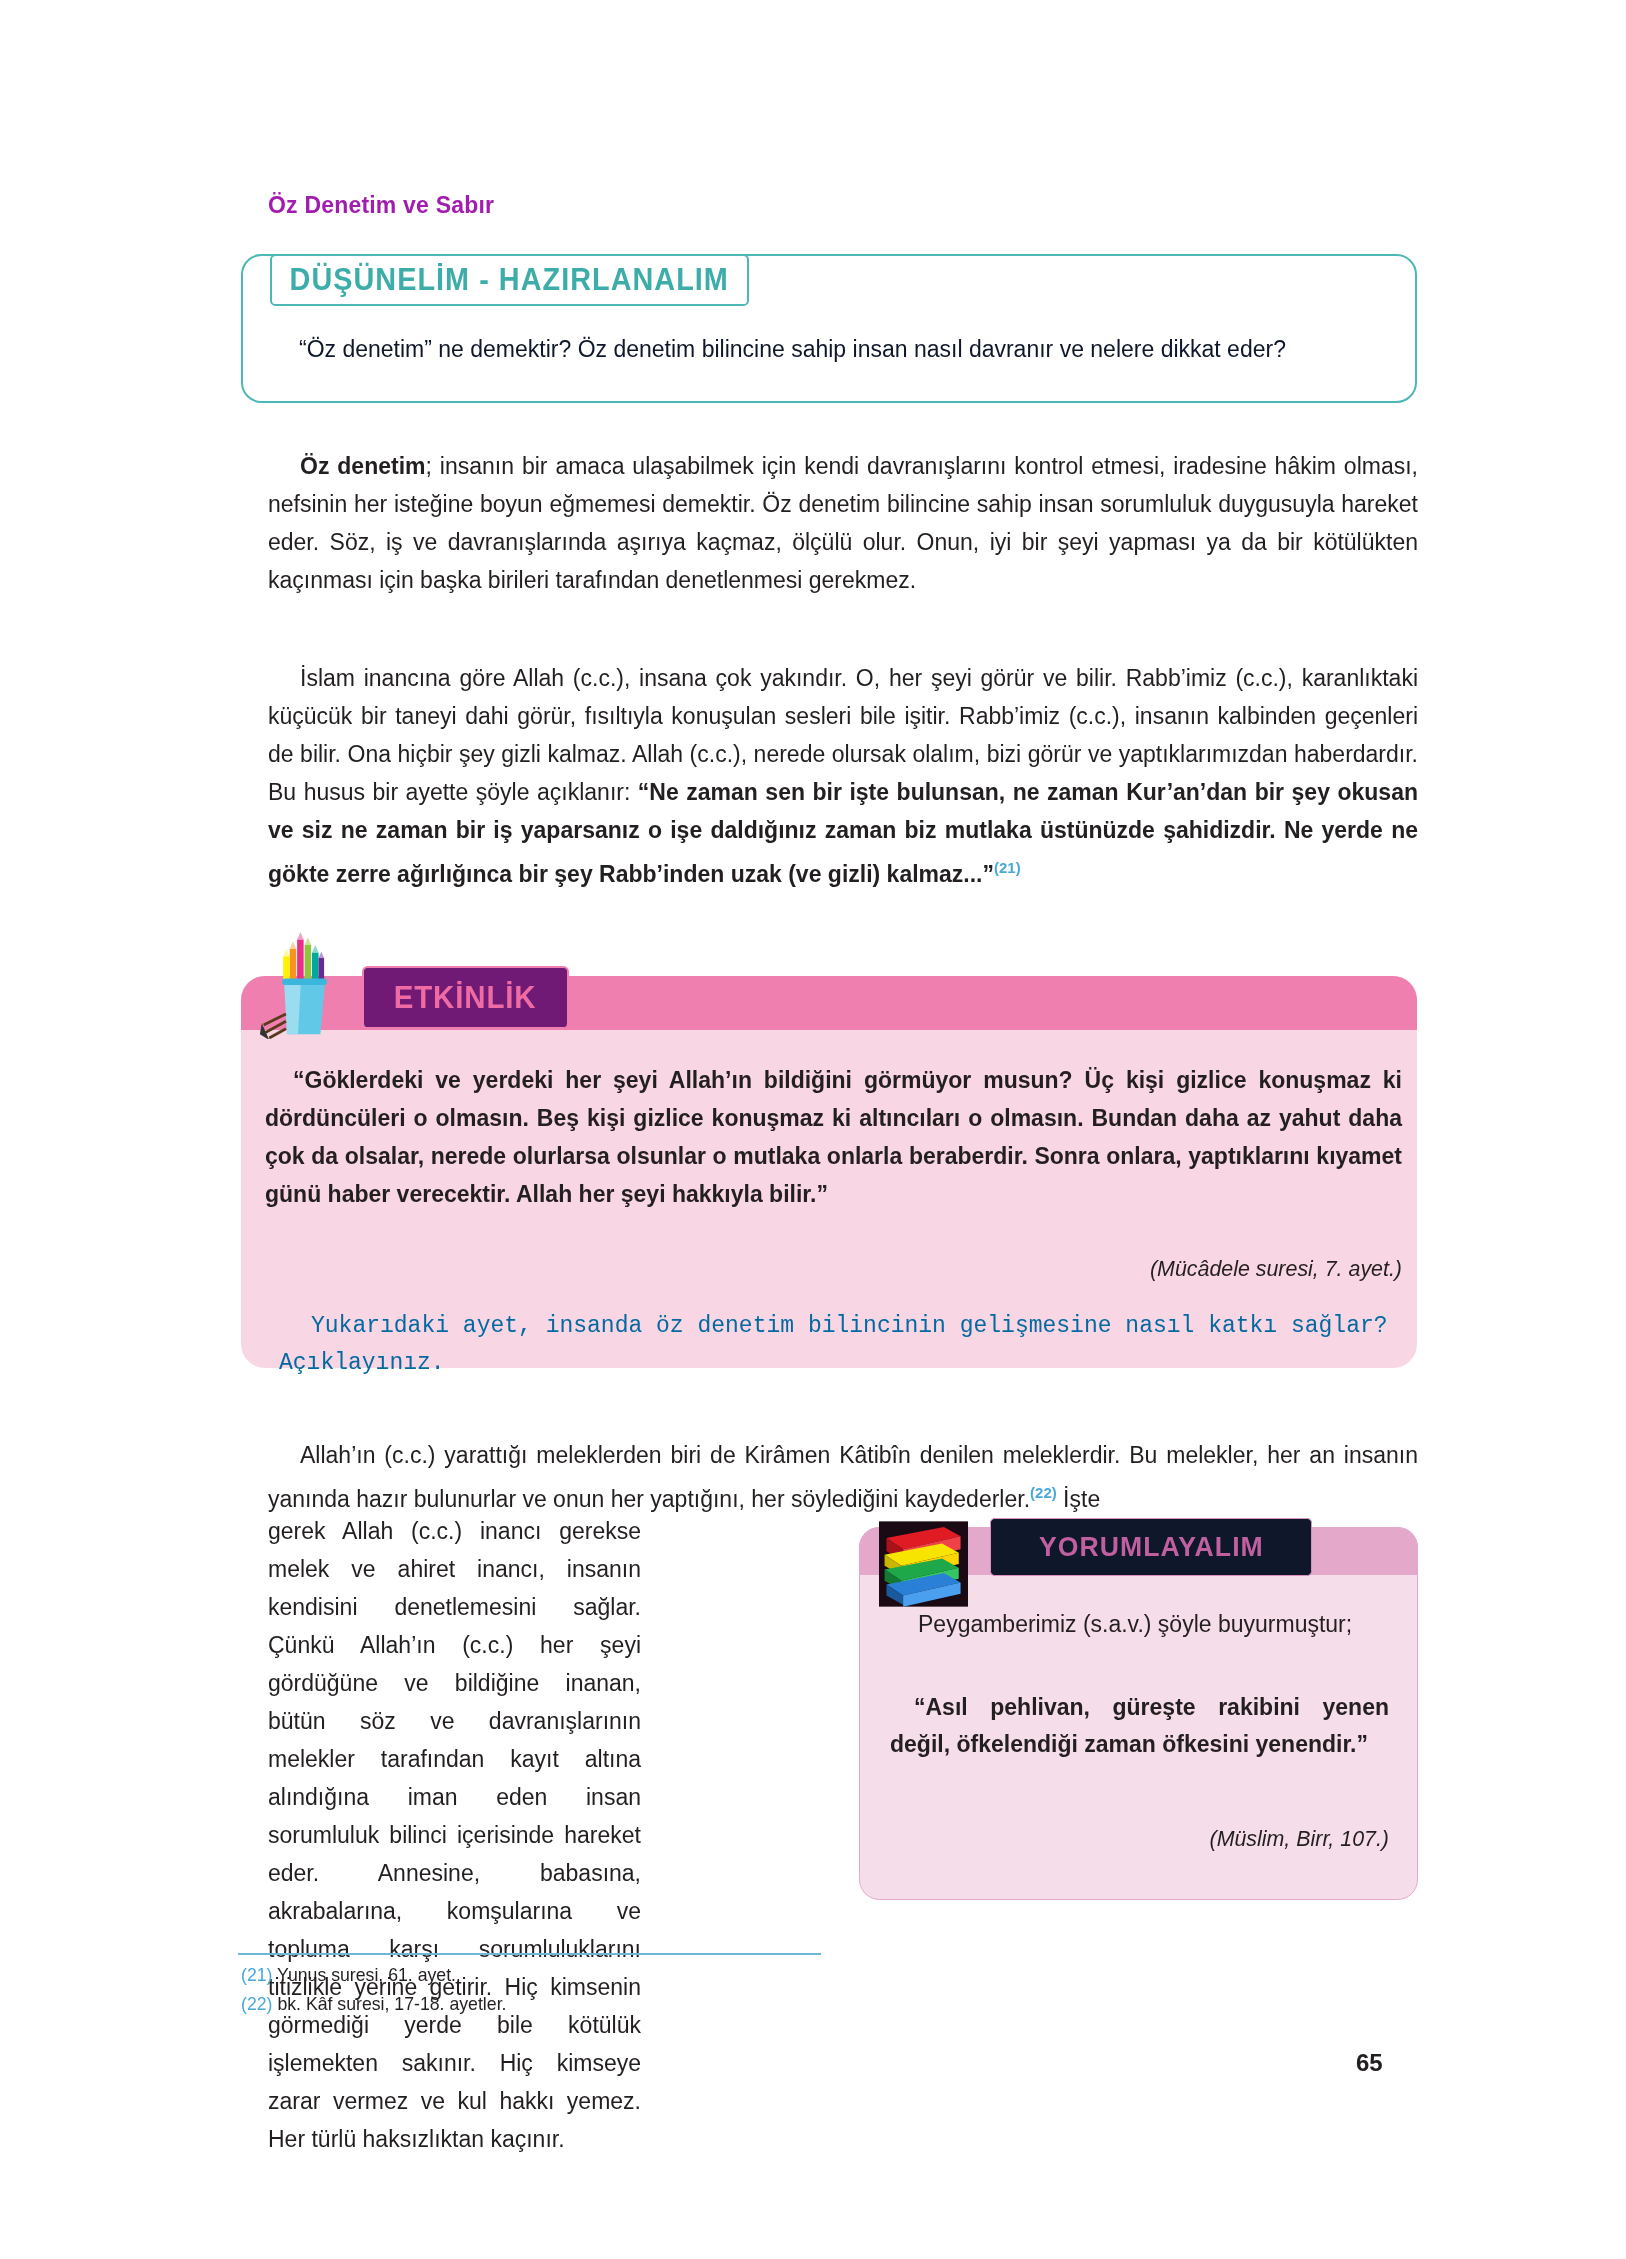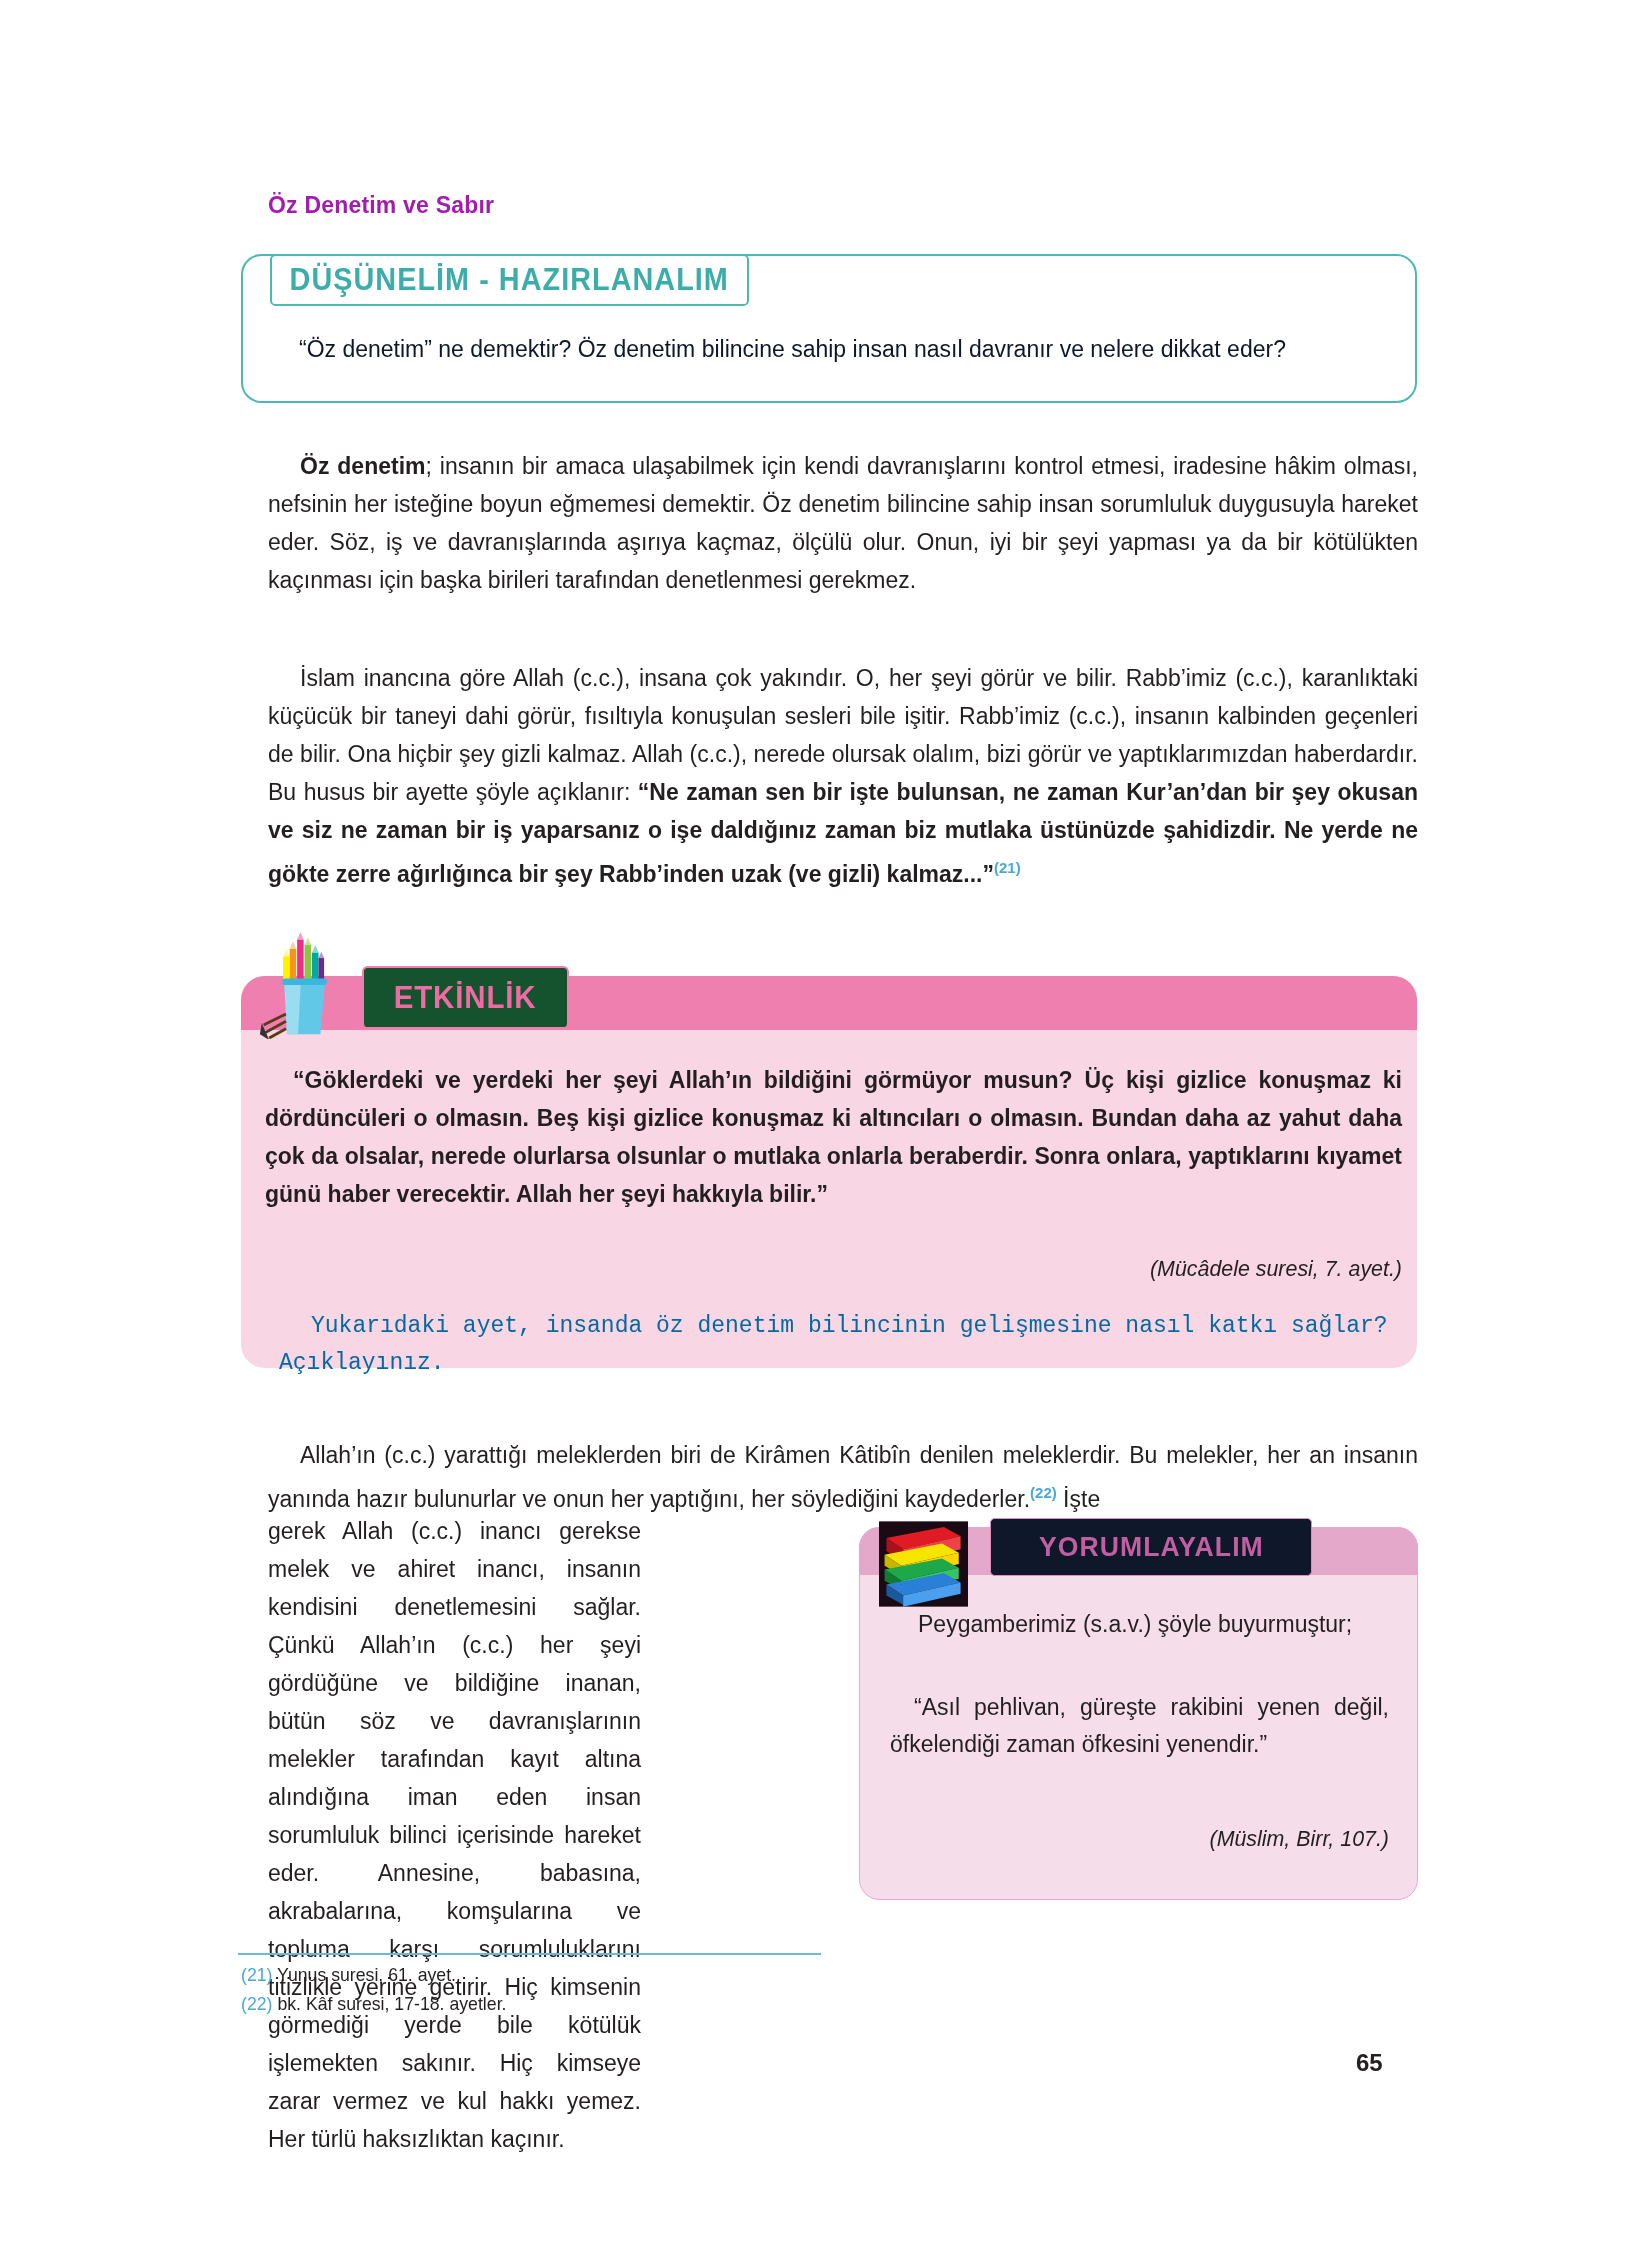--- a/index.html
+++ b/index.html
@@ -125,21 +125,21 @@
     background: #ef7fae;
     border-top-left-radius: 24px;
     border-top-right-radius: 24px;
   }
   .etkinlik-tab {
     position: absolute;
     left: 362px;
     top: 966px;
     width: 207px;
     height: 63px;
-    background: #14532d;
+    background: #701a75;
     border: 2.8px solid #ef7fae;
     border-radius: 5.6px;
     box-sizing: border-box;
     display: flex;
     align-items: center;
     justify-content: center;
     z-index: 4;
   }
   .etkinlik-tab-label {
     font-size: 31px;
@@ -265,21 +265,21 @@
     color: #231f20;
   }
   .yorum-intro .indent { display: inline-block; width: 28px; }
   .yorum-hadith {
     position: absolute;
     left: 890px;
     top: 1689px;
     width: 499px;
     font-size: 23px;
     line-height: 37px;
-    font-weight: normal;
+    font-weight: bold;
     text-align: justify;
     color: #231f20;
   }
   .yorum-hadith .indent { display: inline-block; width: 24px; }
   .yorum-source {
     position: absolute;
     left: 890px;
     top: 1827px;
     width: 499px;
     text-align: right;

